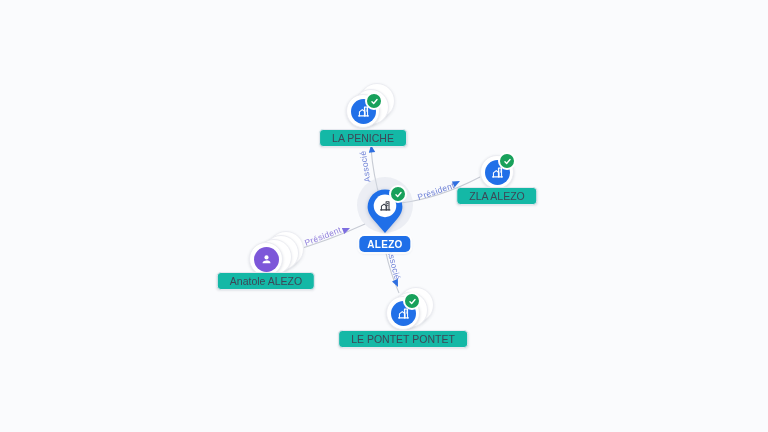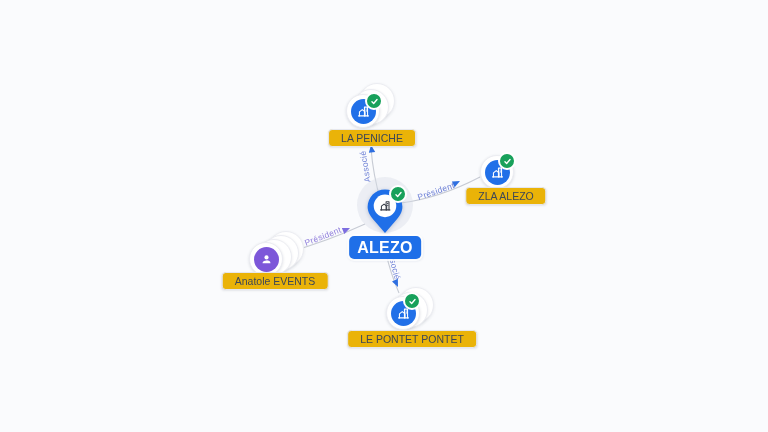--- a/index.html
+++ b/index.html
@@ -18,29 +18,29 @@
   .stack{position:absolute;width:34px;height:34px;border-radius:50%;background:#fff;
          border:1px solid #ecedf2;box-shadow:0 1px 3px rgba(45,55,80,.10);}
   .circle{position:absolute;left:-17px;top:-17px;width:34px;height:34px;border-radius:50%;
           background:#fff;border:1px solid #ecedf2;box-shadow:0 1px 3px rgba(45,55,80,.16);
           display:flex;align-items:center;justify-content:center;box-sizing:border-box;}
   .inner{width:25px;height:25px;border-radius:50%;display:flex;align-items:center;justify-content:center;color:#fff;}
   .inner.blue{background:#2170e8;}
   .inner.purple{background:#7d57d9;}
   .check{position:absolute;width:14px;height:14px;border-radius:50%;background:#18a15b;
          border:2px solid #fff;display:flex;align-items:center;justify-content:center;z-index:3;}
-  .nlabel{position:absolute;left:9px;transform:translateX(-50%);white-space:nowrap;
-          background:#eab308;border:1px solid #e5e7ee;border-radius:4px;padding:2px 12px;
+  .nlabel{position:absolute;left:0;transform:translateX(-50%);white-space:nowrap;
+          background:#14b8a6;border:1px solid #e5e7ee;border-radius:4px;padding:2px 12px;
           font-size:10.5px;color:#3d4757;box-shadow:0 1px 2px rgba(40,50,70,.10);cursor:pointer;}
 
   .halo{position:absolute;left:-28px;top:-29px;width:56px;height:56px;border-radius:50%;
         background:rgba(214,219,229,.40);}
   .pin{position:absolute;left:-19px;top:-18px;filter:drop-shadow(0 1px 2px rgba(30,60,120,.25));}
   .center-label{position:absolute;left:0;top:30px;transform:translateX(-50%);white-space:nowrap;
-          background:#1f6fe8;color:#fff;font-weight:bold;font-size:16px;letter-spacing:.3px;
+          background:#1f6fe8;color:#fff;font-weight:bold;font-size:10px;letter-spacing:.3px;
           padding:2.5px 8px;border-radius:5px;box-shadow:0 0 0 2px rgba(255,255,255,.85),0 1px 3px rgba(30,60,120,.3);cursor:pointer;}
 </style>
 </head>
 <body>
 
 <div class="canvas">
 
   <svg class="edges" width="768" height="432" viewBox="0 0 768 432">
 
     <g>
@@ -115,21 +115,21 @@
     <div class="stack" style="left:-3px;top:-24px"></div>
     <div class="stack" style="left:-10px;top:-20px"></div>
     <div class="circle">
       <div class="inner purple">
         <svg width="15" height="15" viewBox="0 0 24 24" fill="#fff">
           <circle cx="12" cy="8.6" r="3.3"></circle>
           <path d="M12 13.4c-3.8 0-6.3 1.9-6.3 4.2v.6h12.6v-.6c0-2.3-2.5-4.2-6.3-4.2z"></path>
         </svg>
       </div>
     </div>
-    <div class="nlabel" style="top:13px">Anatole EVENTS</div>
+    <div class="nlabel" style="top:13px">Anatole ALEZO</div>
   </div>
 
   <div class="node" style="left:403px;top:313px">
     <div class="stack" style="left:-5px;top:-26px"></div>
     <div class="stack" style="left:-11px;top:-21px"></div>
     <div class="circle">
       <div class="inner blue">
         <svg width="15" height="15" viewBox="0 0 24 24" fill="none" stroke="#fff" stroke-width="1.7" stroke-linecap="round" stroke-linejoin="round">
           <path d="M4 19h16"></path>
             <path d="M5.5 19v-6.3L10 9l4.5 3.7V19"></path>

